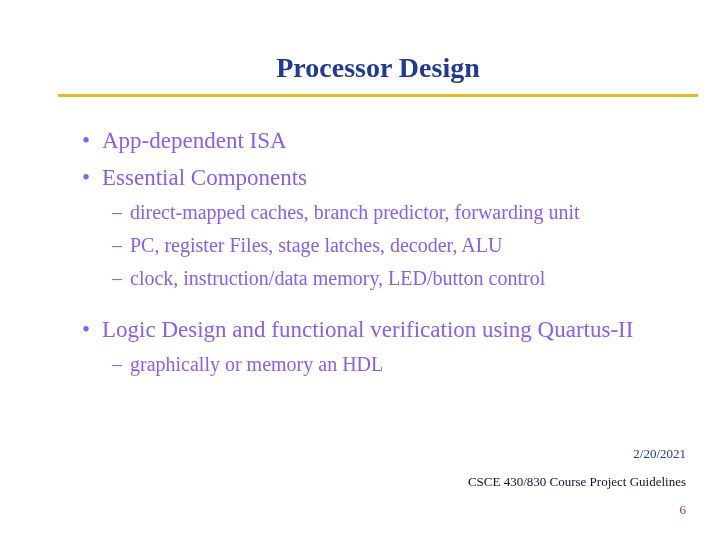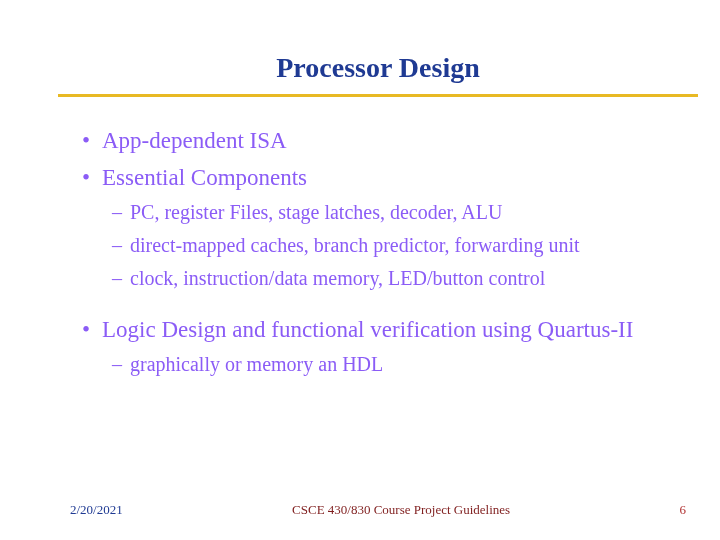--- a/index.html
+++ b/index.html
@@ -67,45 +67,46 @@
     }
     .footer {
       position: absolute;
       bottom: 28px;
       left: 40px;
       right: 40px;
       display: flex;
       justify-content: space-between;
       align-items: flex-end;
       font-size: 13px;
+      flex-direction: column;
     }
     .footer-date {
       color: #1f3a93;
     }
     .footer-center {
-      color: #7f1d1d;
+      color: #0f172a;
       flex: 1;
       text-align: center;
     }
     .footer-page {
       color: #b03030;
     }
   </style>
 </head>
 <body>
 
 <div class="slide">
   <div class="title">Processor Design</div>
   <div class="rule"></div>
 
   <div class="content">
     <div class="bullet-level-1">App-dependent ISA</div>
     <div class="bullet-level-1">Essential Components</div>
+    <div class="bullet-level-2">direct-mapped caches, branch predictor, forwarding unit</div>
     <div class="bullet-level-2">PC, register Files, stage latches, decoder, ALU</div>
-    <div class="bullet-level-2">direct-mapped caches, branch predictor, forwarding unit</div>
     <div class="bullet-level-2">clock, instruction/data memory, LED/button control</div>
     <div class="gap"></div>
     <div class="bullet-level-1">Logic Design and functional verification using Quartus-II</div>
     <div class="bullet-level-2">graphically or memory an HDL</div>
   </div>
 
   <div class="footer">
     <span class="footer-date">2/20/2021</span>
     <span class="footer-center">CSCE 430/830 Course Project Guidelines</span>
     <span class="footer-page">6</span>

